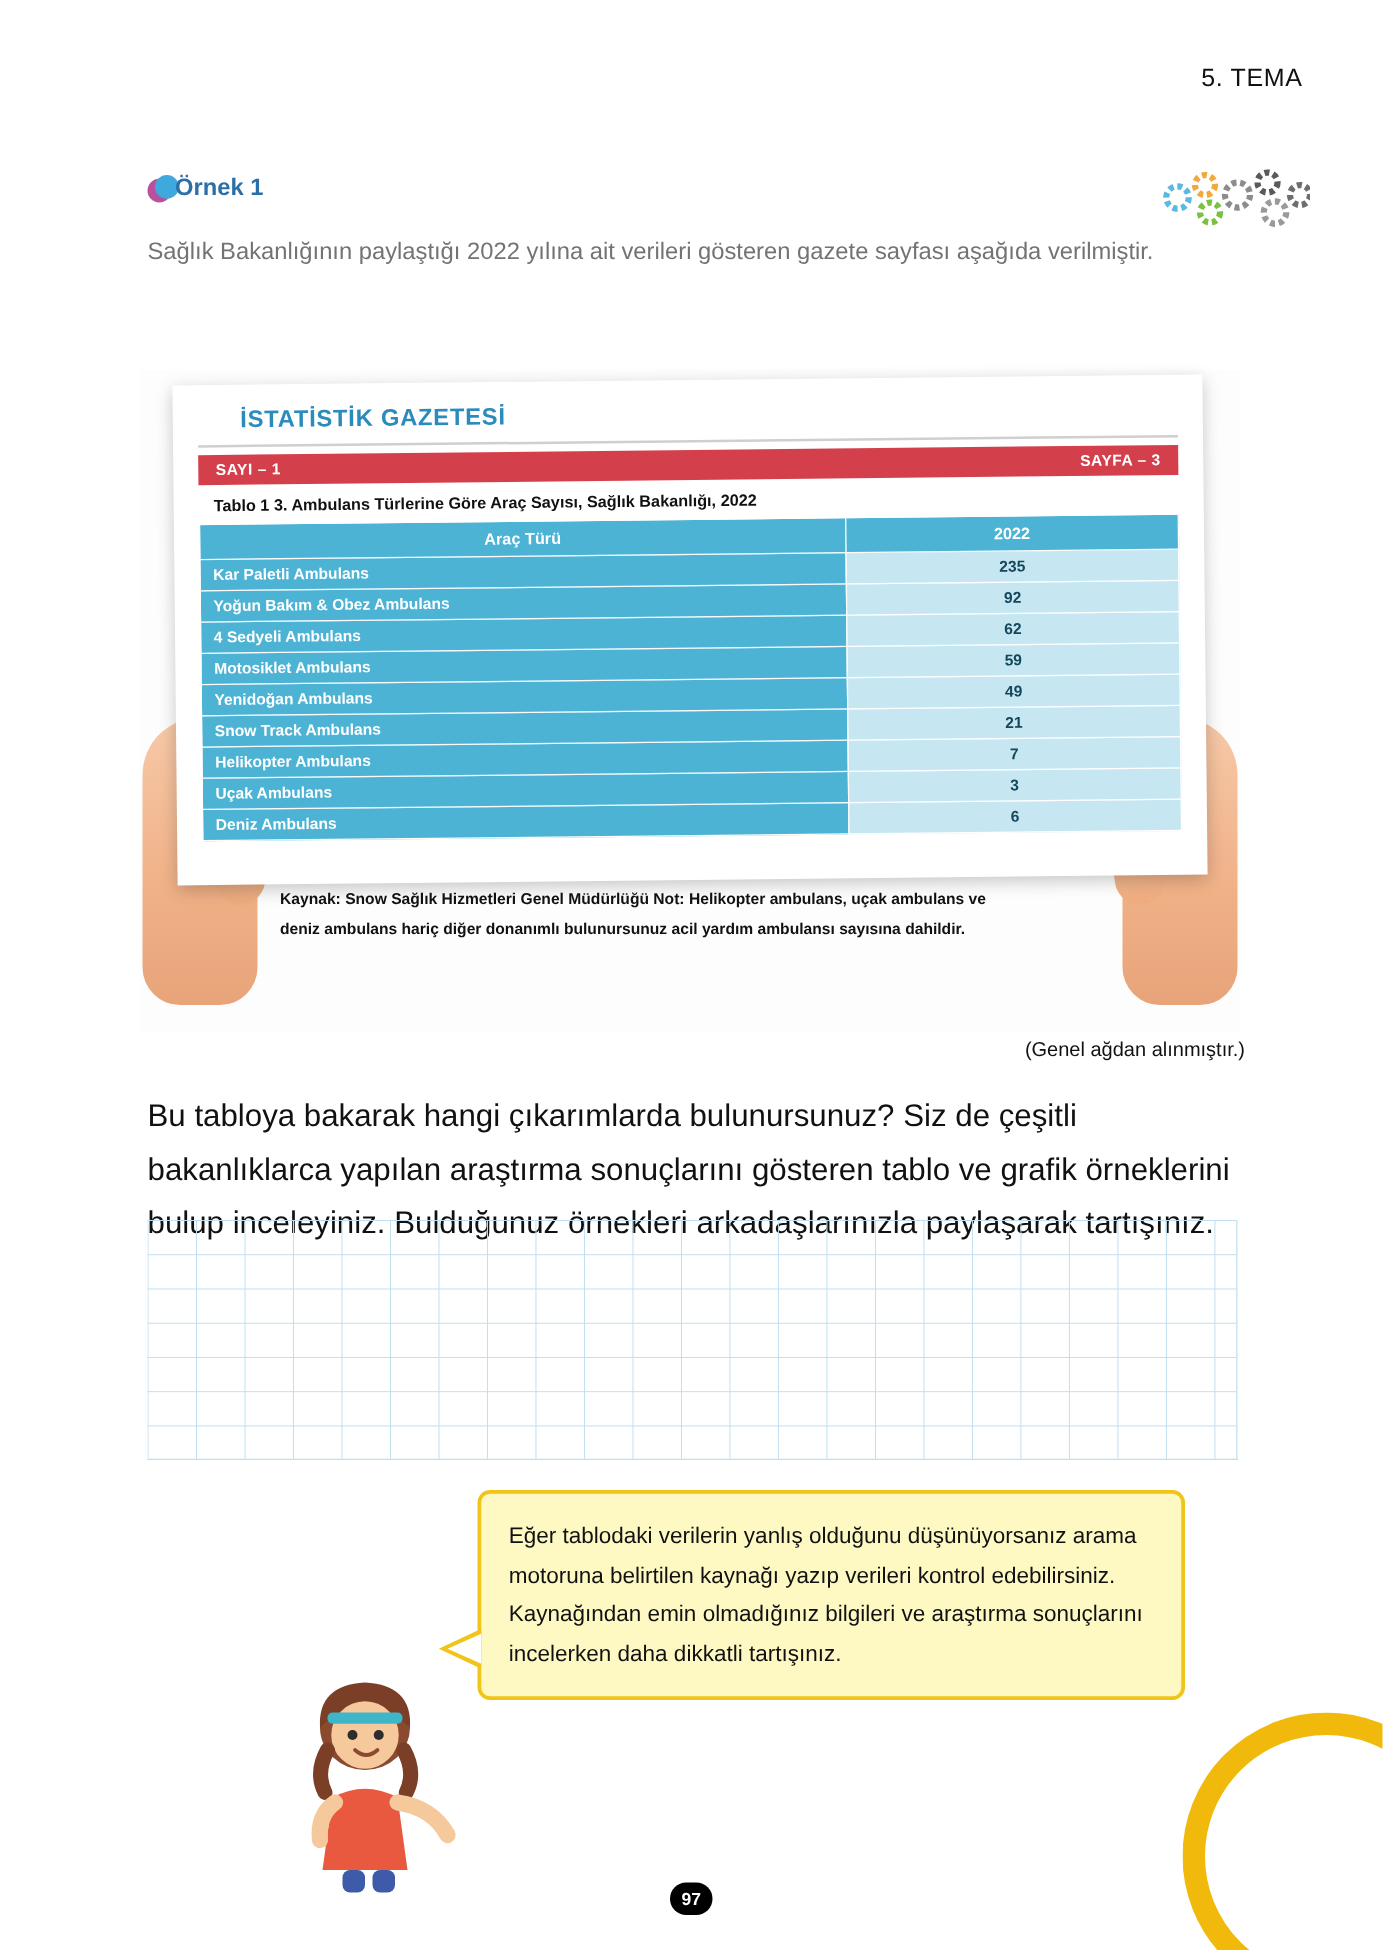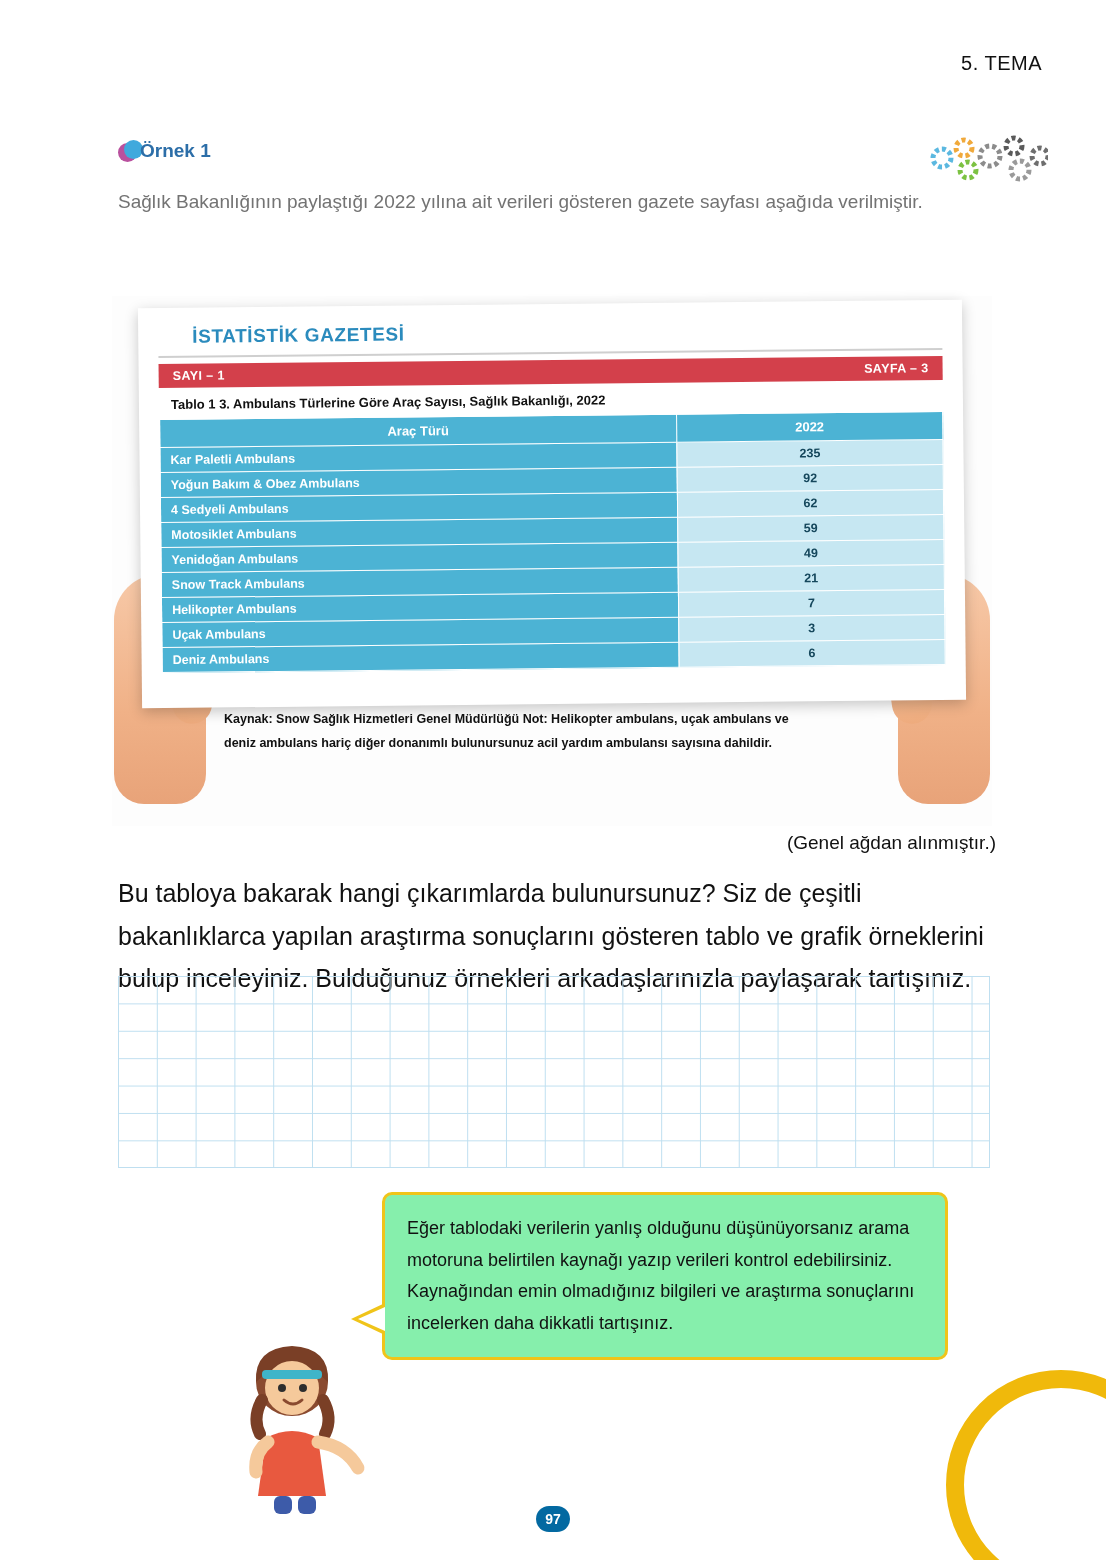--- a/index.html
+++ b/index.html
@@ -189,21 +189,21 @@
     font-size: 12.5px;
     font-weight: bold;
     line-height: 1.9;
     color: #111;
   }
 
   .genel-note {
     position: absolute;
     top: 832px;
     right: 110px;
-    font-size: 19px;
+    font-size: 16px;
     color: #111;
   }
 
   .question-text {
     position: absolute;
     top: 872px;
     left: 118px;
     width: 890px;
     font-size: 25px;
     line-height: 1.7;
@@ -226,21 +226,21 @@
   }
 
   
   .bubble {
     position: absolute;
     top: 1192px;
     left: 382px;
     width: 566px;
     border: 3px solid #f0c419;
     border-radius: 10px;
-    background: #86efac;
+    background: #fef9c3;
     padding: 18px 22px;
     font-size: 18px;
     line-height: 1.75;
     color: #111;
   }
   .bubble .tail {
     position: absolute;
     left: -34px;
     bottom: 22px;
     width: 0; height: 0;
@@ -270,21 +270,21 @@
     border: 18px solid #f0b90b;
     border-radius: 50%;
     clip-path: inset(0 0 0 0);
   }
   .page-num {
     position: absolute;
     left: 50%;
     transform: translateX(-50%);
     bottom: 28px;
     width: 34px; height: 26px;
-    background: #0369a1;
+    background: #000000;
     border-radius: 13px;
     color: #fff;
     font-size: 14px;
     font-weight: bold;
     display: flex;
     align-items: center;
     justify-content: center;
   }
 </style>
 </head>

